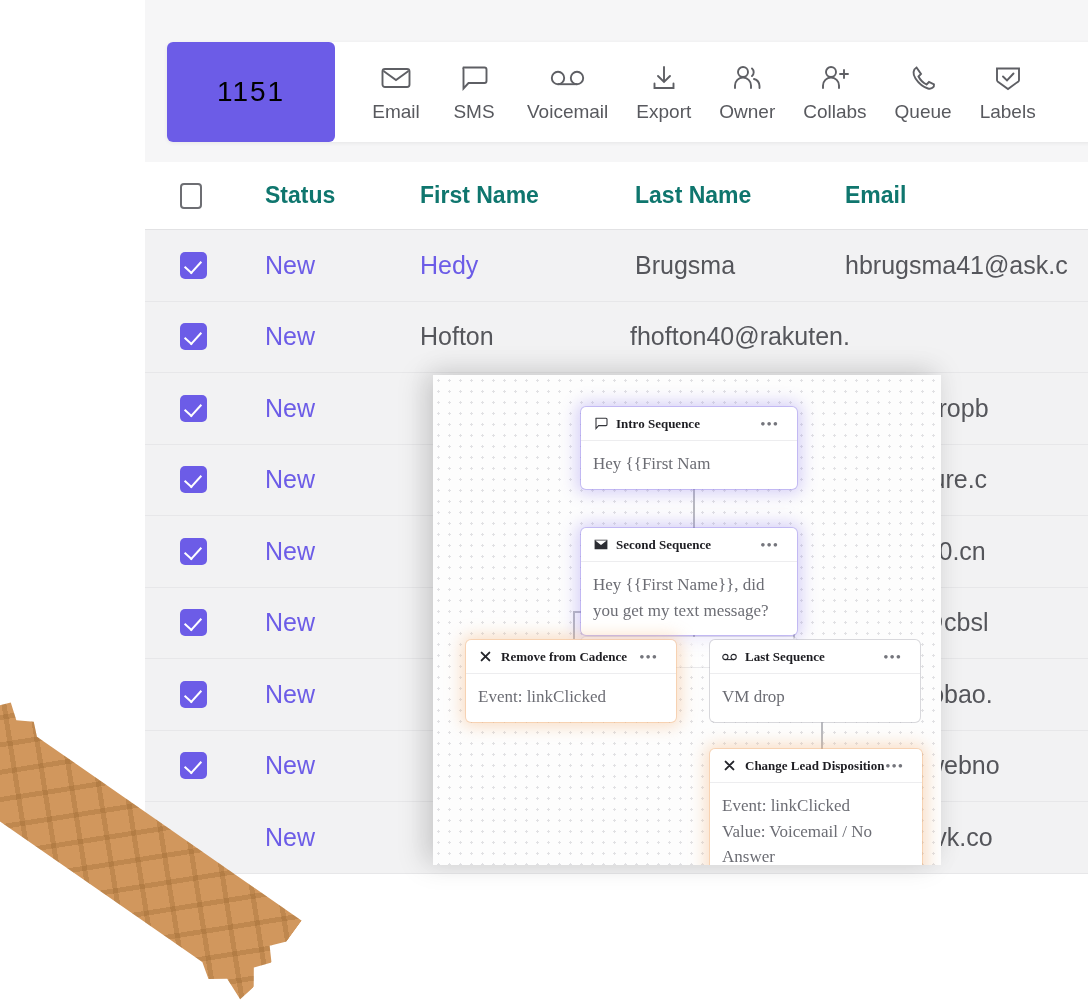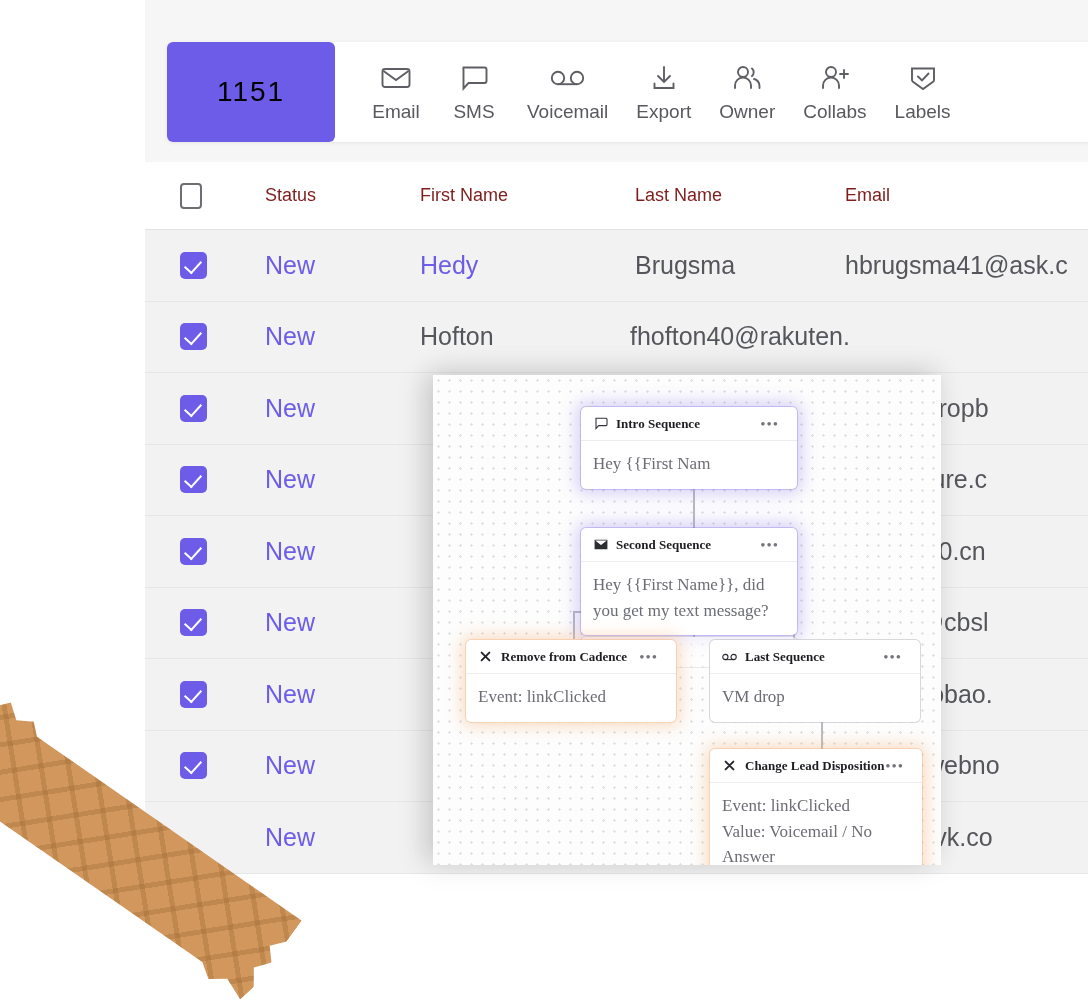--- a/index.html
+++ b/index.html
@@ -87,21 +87,21 @@
     background: #f2f2f3;
     border-bottom: 1px solid #e7e7e9;
   }
   .c-check { width: 120px; min-width:120px; display:flex; justify-content:flex-start; padding-left: 35px;}
   .c-status { width: 155px; min-width:155px; }
   .c-first { width: 215px; min-width:215px; }
   .c-last { width: 210px; min-width:210px; }
   .c-email { flex: 1; white-space: nowrap; overflow: hidden; }
 
   .th {
-    font-size: 18px; font-weight: normal; color: #7f1d1d;
+    font-size: 23px; font-weight: bold; color: #0f766e;
   }
   .td { font-size: 25px; color: #55565b; }
   .td.link { color: #6c5ce7; }
 
   .chk-head {
     width: 22px; height: 26px;
     border: 2px solid #6d6e73;
     border-radius: 4px;
     background: #ffffff;
     cursor: pointer;
@@ -274,20 +274,28 @@
               <svg width="32" height="26" viewBox="0 0 32 26" fill="none" stroke="#5e5f64" stroke-width="1.9" stroke-linecap="round">
                 <circle cx="12" cy="7" r="5"></circle>
                 <path d="M4 23 v-2.5 a8 8 0 0 1 16 0 V23"></path>
                 <path d="M25 5 V13"></path>
                 <path d="M21 9 H29"></path>
               </svg>
             </span>
             <span class="tool-label">Collabs</span>
           </div>
 
+          <div class="tool-item">
+            <span class="tool-ico">
+              <svg width="28" height="27" viewBox="0 0 28 27" fill="none" stroke="#5e5f64" stroke-width="1.9" stroke-linecap="round">
+                <path d="M7.5 2.5 C4 4.5 3.5 9 6.5 13.5 C9.5 18 14 22 19 23.5 C22.5 24.5 25.5 22 25 19.5 L20 17 L17.5 19.5 C14.5 18 11 14.5 9.5 11.5 L12 9 Z"></path>
+              </svg>
+            </span>
+            <span class="tool-label">Queue</span>
+          </div>
 
           <div class="tool-item">
             <span class="tool-ico">
               <svg width="28" height="27" viewBox="0 0 28 27" fill="none" stroke="#5e5f64" stroke-width="1.9" stroke-linecap="round">
                 <path d="M3 3.5 H25 V15 a2 2 0 0 1 -0.6 1.4 L14 24 L3.6 16.4 A2 2 0 0 1 3 15 Z"></path>
                 <path d="M9 11.5 L13 15.5 L19.5 8.5"></path>
               </svg>
             </span>
             <span class="tool-label">Labels</span>
           </div>

